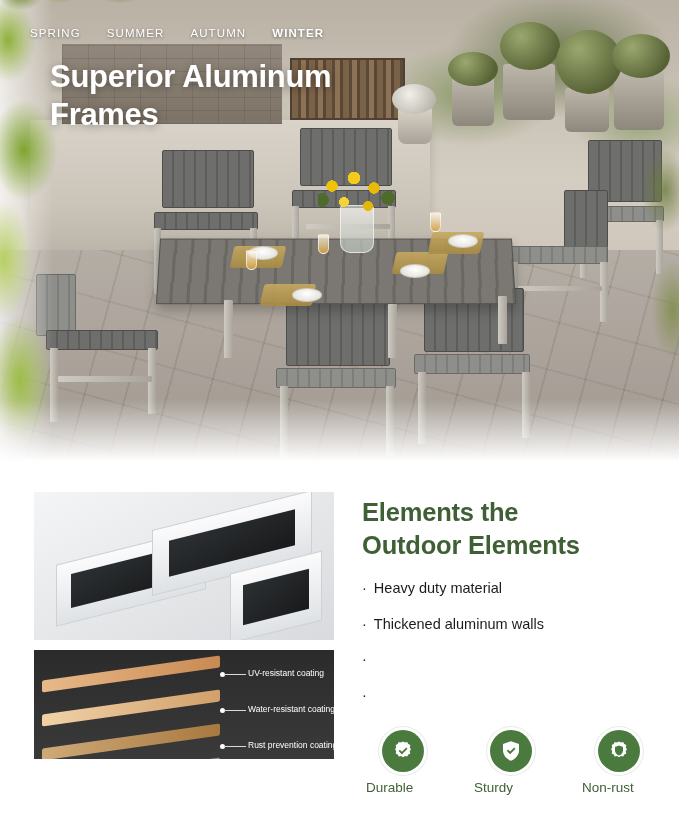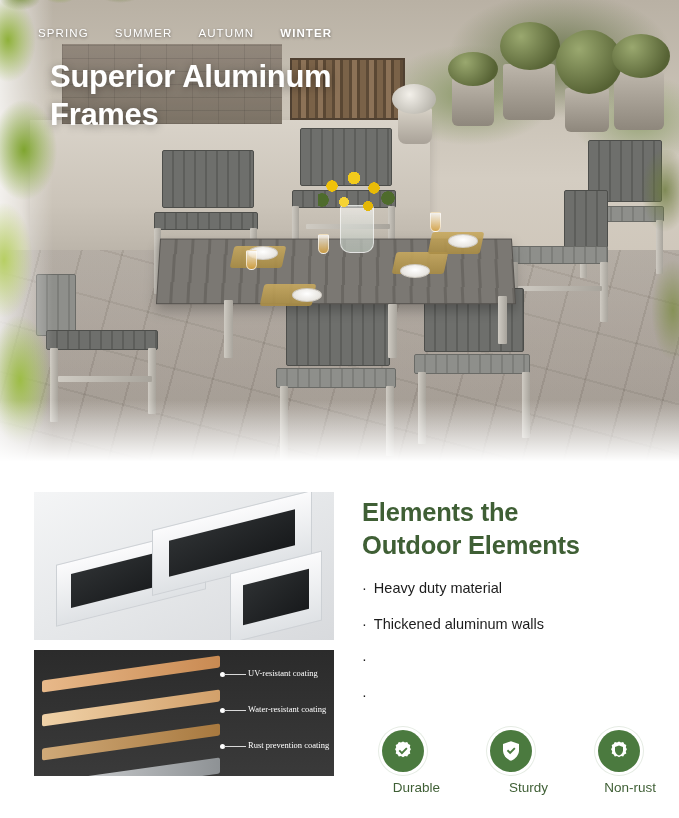--- a/index.html
+++ b/index.html
@@ -178,21 +178,20 @@
       radial-gradient(circle 10px at 4px 30px, #4e6b2c 65%, rgba(78,107,44,0) 70%);
   }
 
   
   .season-nav {
     position: absolute;
     left: 30px; top: 27px;
     display: flex;
     gap: 26px;
     z-index: 9;
-    margin-left: 8px;
   }
   .season-nav span {
     color: #ffffff;
     font-size: 11.5px;
     letter-spacing: 1.1px;
     font-weight: 400;
     text-shadow: 0 1px 3px rgba(0,0,0,0.45);
   }
   .season-nav span.active { font-weight: 700; }
   .hero-title {
@@ -234,26 +233,25 @@
     position: absolute;
     background: linear-gradient(to bottom, #fbfbfc, #dfe2e5);
     border: 1px solid #cdd1d5;
   }
   .bar .hollow {
     position: absolute;
     background: linear-gradient(to bottom right, #2d3032, #181a1c);
   }
 
   .photo-layers {
-    width: 300px; height: 126px;
+    width: 300px; height: 109px;
     margin-top: 10px;
     background: linear-gradient(to bottom, #2b2b2b, #3a3a3a);
     position: relative;
     overflow: hidden;
-    font-family: Liberation Serif, serif;
   }
   .layer-slab {
     position: absolute;
     height: 12px;
     border-radius: 2px;
     transform: skewY(-8deg);
   }
   .layer-label {
     position: absolute;
     color: #ffffff;
@@ -290,21 +288,21 @@
     gap: 7px;
   }
   .bullet .dot { color: #1c1c1c; }
 
   .badges {
     display: flex;
     gap: 34px;
     margin-top: 24px;
     padding-left: 4px;
   }
-  .badge { width: 74px; text-align: right; }
+  .badge { width: 74px; text-align: left; }
   .badge-circle {
     width: 42px; height: 42px;
     margin: 0 auto 8px;
     border-radius: 50%;
     background: #4b7a3f;
     display: flex;
     align-items: center;
     justify-content: center;
     box-shadow: 0 0 0 3px #ffffff, 0 0 0 4px #e6ece4;
   }

